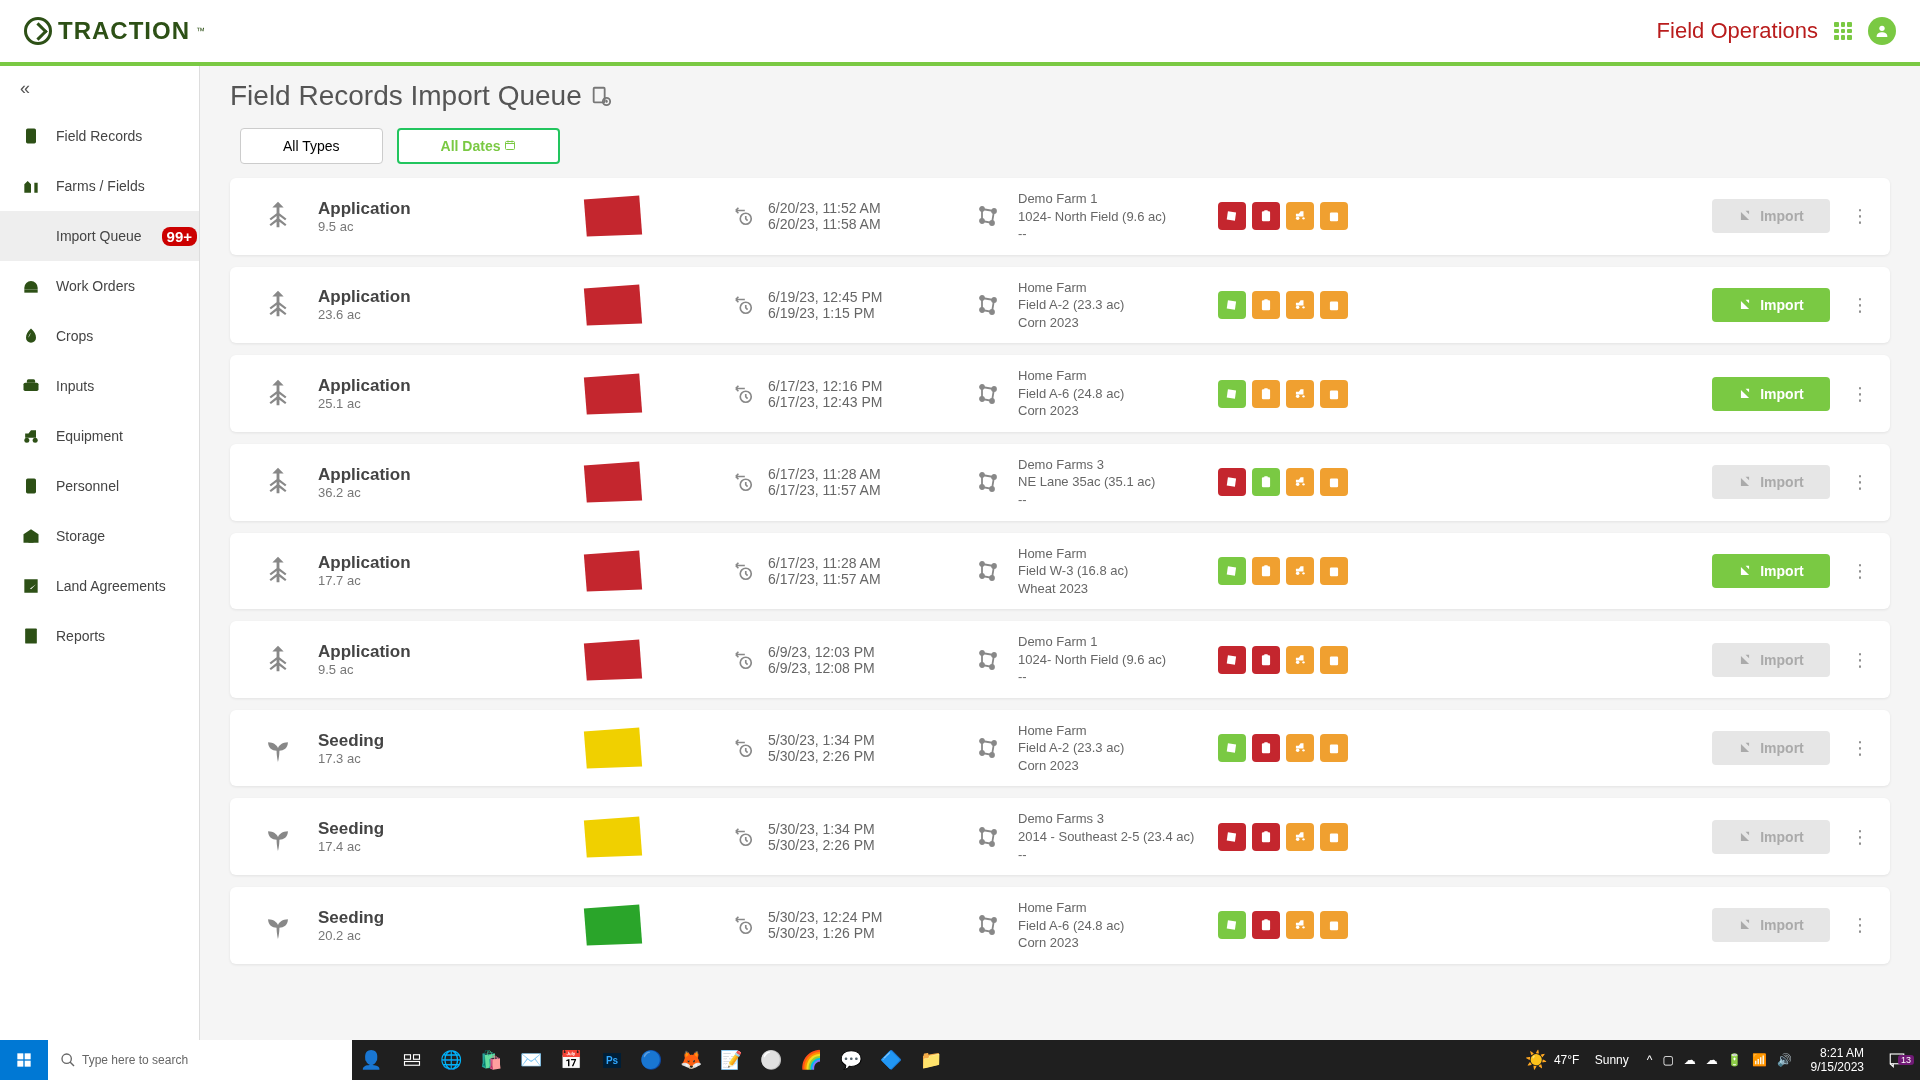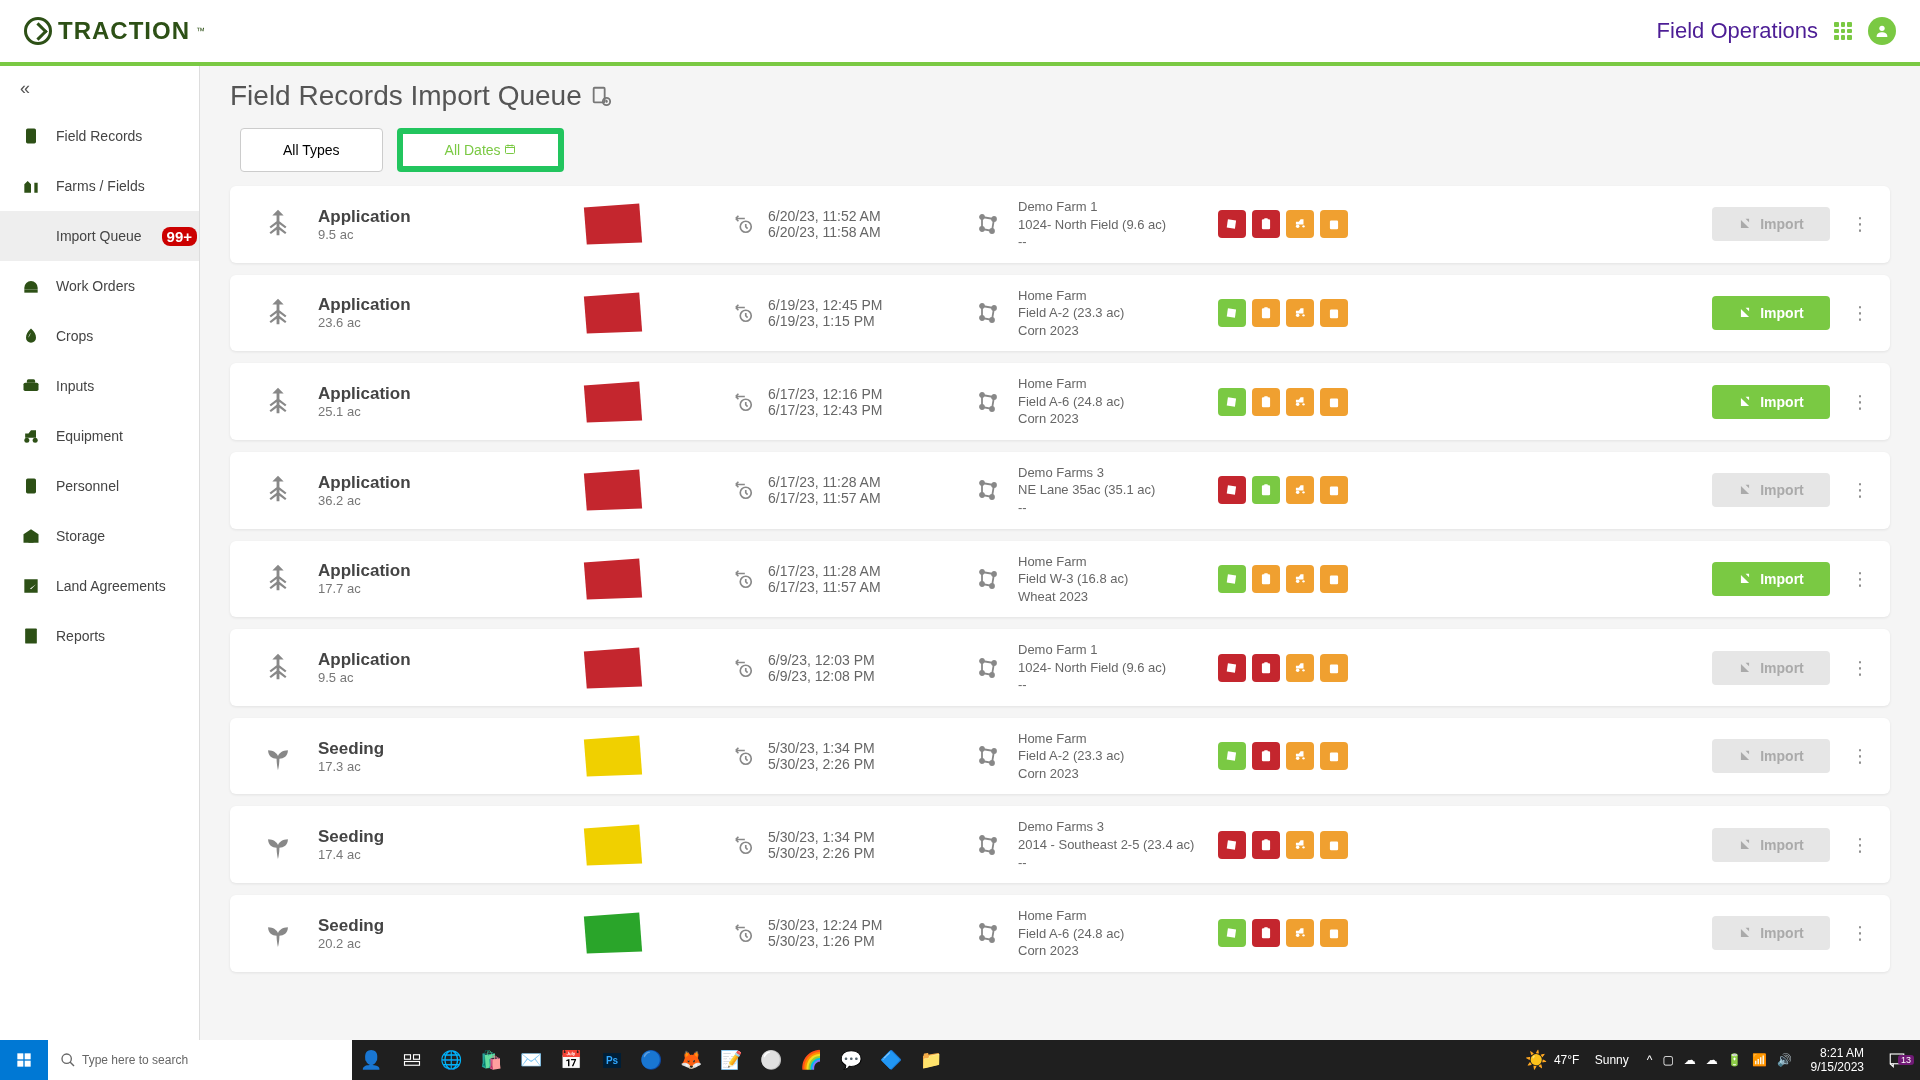--- a/index.html
+++ b/index.html
@@ -4,36 +4,36 @@
 <style>
 *{box-sizing:border-box;margin:0;padding:0;}
 body{font-family:"Segoe UI",Arial,sans-serif;background:#f5f5f5;color:#333;width:1920px;height:1080px;overflow:hidden;position:relative;}
 .topbar{height:66px;background:#fff;display:flex;align-items:center;justify-content:space-between;padding:0 24px;border-bottom:4px solid #7ac943;}
 .logo{display:flex;align-items:center;gap:6px;}
 .logo-icon{width:28px;height:28px;border:3px solid #2d5016;border-radius:50%;position:relative;}
 .logo-icon::after{content:"";position:absolute;width:10px;height:10px;border-right:3px solid #2d5016;border-top:3px solid #2d5016;transform:rotate(45deg);top:5px;left:5px;}
 .logo-text{font-weight:700;font-size:24px;color:#2d5016;letter-spacing:1px;}
 .logo-tm{font-size:9px;color:#2d5016;vertical-align:super;}
 .topbar-right{display:flex;align-items:center;gap:16px;}
-.module-name{font-size:22px;color:#4c1d95;}
+.module-name{font-size:22px;color:#b91c1c;}
 .apps-icon{width:18px;height:18px;display:grid;grid-template-columns:1fr 1fr 1fr;gap:2px;}
 .apps-icon span{background:#7ac943;border-radius:1px;}
 .avatar{width:28px;height:28px;background:#7ac943;border-radius:50%;display:flex;align-items:center;justify-content:center;color:#fff;}
 .layout{display:flex;height:calc(100% - 58px - 40px);}
 .sidebar{width:200px;background:#fff;border-right:1px solid #ddd;overflow-y:auto;}
 .collapse-btn{padding:12px 20px;font-size:18px;color:#555;cursor:pointer;}
 .side-item{display:flex;align-items:center;gap:14px;padding:14px 20px;cursor:pointer;color:#444;font-size:14px;position:relative;}
 .side-item.active{background:#eee;}
 .side-icon{width:22px;height:22px;color:#2d5016;display:flex;align-items:center;justify-content:center;}
 .badge{position:absolute;right:2px;background:#c00;color:#fff;font-size:15px;padding:1px 5px;border-radius:8px;font-weight:700;}
 .content{flex:1;padding:14px 30px;overflow-y:auto;}
 .page-title{font-size:28px;color:#555;font-weight:400;margin-bottom:16px;display:flex;align-items:center;gap:8px;}
 .filters{display:flex;gap:14px;margin-bottom:14px;padding-left:10px;}
 .filter-btn{padding:8px 42px;border:1px solid #ccc;background:#fff;border-radius:4px;font-size:14px;cursor:pointer;}
-.filter-btn.active{border:6px solid #22c55e;color:#7ac943;font-weight:400;}
+.filter-btn.active{border:2px solid #22c55e;color:#7ac943;font-weight:700;}
 .rows{display:flex;flex-direction:column;gap:12px;}
 .row{background:#fff;border-radius:6px;box-shadow:0 1px 3px rgba(0,0,0,.08);display:flex;align-items:center;padding:12px 18px;gap:10px;}
 .type-icon{width:60px;display:flex;justify-content:center;}
 .type-icon svg{width:34px;height:34px;color:#888;}
 .type-info{width:180px;}
 .type-name{font-weight:700;color:#444;font-size:17px;}
 .type-ac{font-size:13px;color:#777;}
 .map-cell{width:210px;display:flex;justify-content:center;}
 .map-shape{width:68px;height:50px;}
 .time-icon{width:30px;display:flex;justify-content:center;color:#888;}

